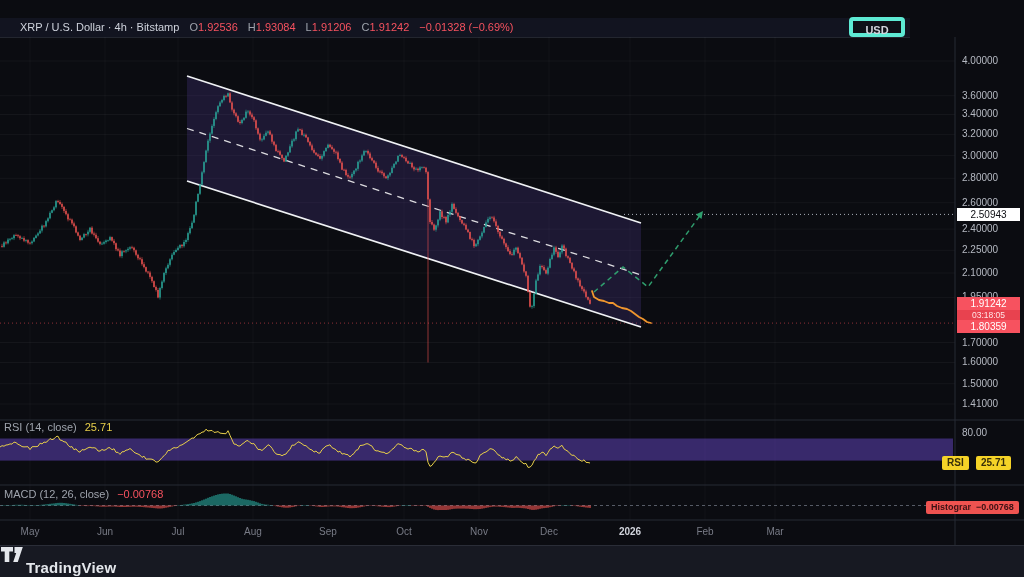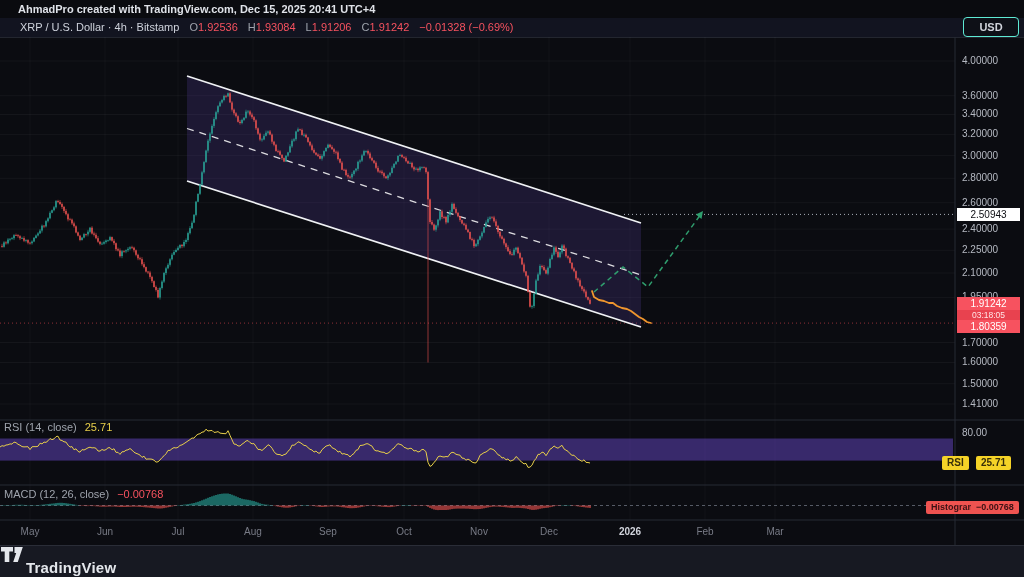--- a/index.html
+++ b/index.html
@@ -6,32 +6,32 @@
   .app{
     position:relative;width:1024px;height:577px;overflow:hidden;
     background:#0b0c11;font-family:"Liberation Sans",sans-serif;
     -webkit-font-smoothing:antialiased;
   }
   .attribution{
     position:absolute;left:0;top:0;width:1024px;height:18px;background:#0a0b0f;
     color:#dfe2e8;font-size:11px;font-weight:bold;line-height:18px;padding-left:18px;box-sizing:border-box;
   }
   .toolbar{
-    position:absolute;left:0;top:18px;width:1024px;height:19px;background:#121420;
+    position:absolute;left:0;top:18px;width:910px;height:19px;background:#121420;
     border-bottom:1px solid #23262f;
   }
   .legend{
     position:absolute;left:20px;top:3px;font-size:11px;color:#cfd3dc;white-space:nowrap;
   }
   .legend .val{color:#f7525f;}
   .legend .lbl{color:#9fa4ad;margin-left:7px;}
   .legend .chg{color:#f7525f;margin-left:7px;}
   .usd-btn{
     position:absolute;right:5px;top:-1px;width:56px;height:20px;background:#0e1017;
-    border:1px solid #5eead4;border-radius:4px;color:#d1d4dc;font-size:11px;font-weight:bold;
+    border:4px solid #5eead4;border-radius:4px;color:#d1d4dc;font-size:11px;font-weight:bold;
     font-family:"Liberation Sans",sans-serif;text-align:center;line-height:18px;cursor:pointer;padding:0;
   }
   .chart-wrap{position:absolute;left:0;top:0;width:1024px;height:577px;}
   svg{position:absolute;left:0;top:0;}
   .plabel{
     position:absolute;left:962px;font-size:10px;color:#b6bac3;line-height:12px;white-space:nowrap;
   }
   .pbox{
     position:absolute;left:957px;width:63px;text-align:center;border-radius:0;
     font-size:10px;line-height:13px;height:13px;box-sizing:border-box;white-space:nowrap;
@@ -55,23 +55,20 @@
     position:absolute;left:0;top:545px;width:1024px;height:44px;background:#171922;
     border-top:1px solid #2a2d37;display:flex;align-items:center;padding-left:18px;box-sizing:border-box;
   }
   .brand{color:#e4e7ec;font-size:15px;font-weight:bold;margin-left:8px;letter-spacing:0.2px;}
 </style>
 </head>
 <body>
 
 <div class="app">
 
-  <div class="attribution">
-    <span>AhmadPro created with TradingView.com, Dec 15, 2025 20:41 UTC+4</span>
-  </div>
 
   <div class="toolbar">
     <div class="legend">
       <span>XRP / U.S. Dollar · 4h · Bitstamp</span>
       <span class="lbl">O</span><span class="val">1.92536</span>
       <span class="lbl">H</span><span class="val">1.93084</span>
       <span class="lbl">L</span><span class="val">1.91206</span>
       <span class="lbl">C</span><span class="val">1.91242</span>
       <span class="chg">−0.01328 (−0.69%)</span>
     </div>

